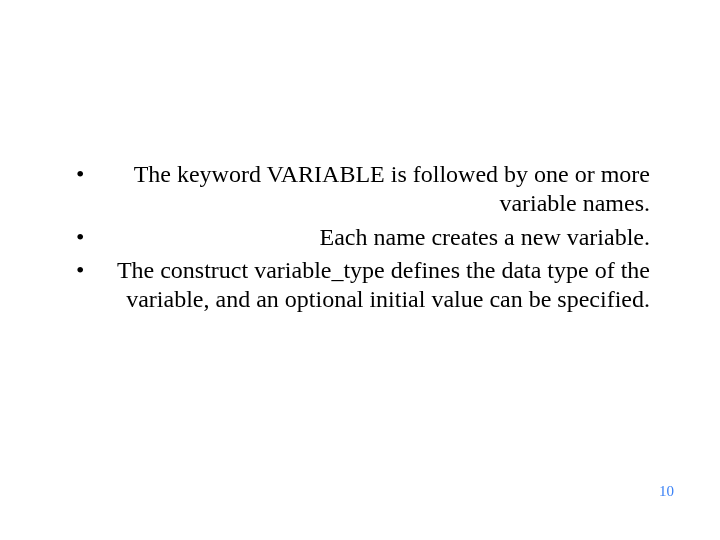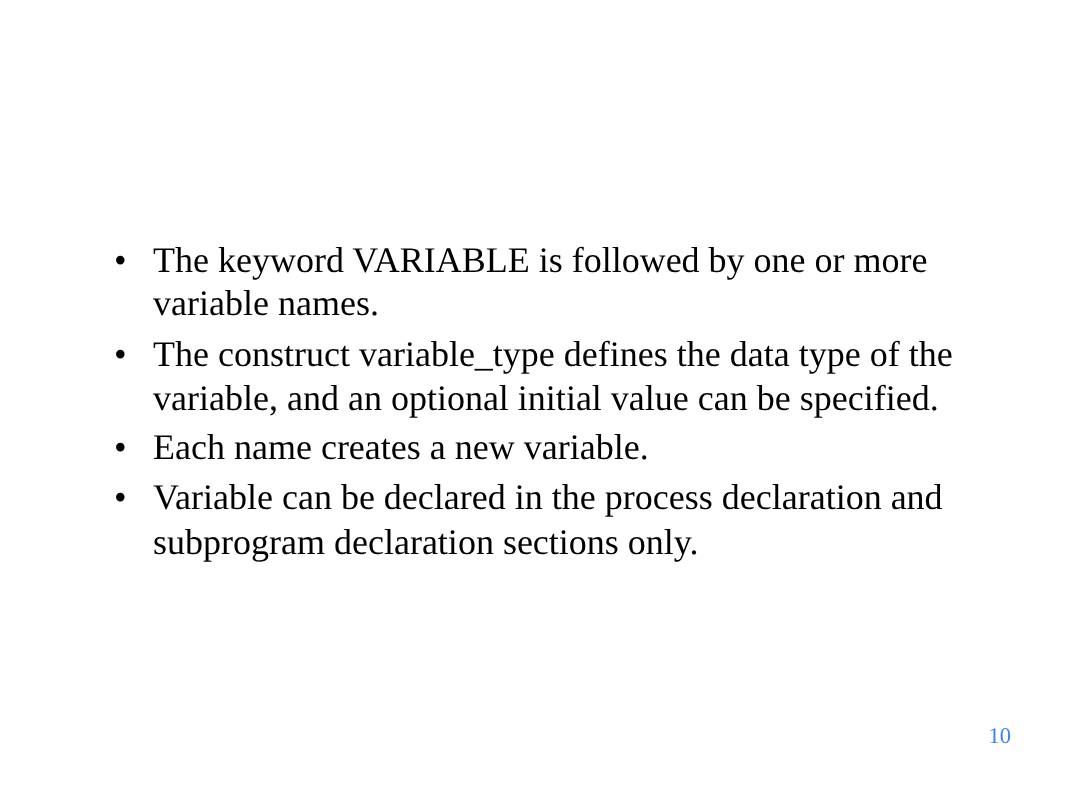--- a/index.html
+++ b/index.html
@@ -1,15 +1,15 @@
 <!DOCTYPE html>
 <html><head>
 <meta charset="utf-8">
 <style>
-  * { margin: 0; padding: 0; box-sizing: border-box; }
+  * { margin: 0; padding: 0; box-sizing: border-box; text-align: right; }
   html, body { width: 720px; height: 540px; background: #ffffff; font-family: "Times New Roman", Times, serif; }
   .slide {
     width: 720px;
     height: 540px;
     position: relative;
     padding: 160px 70px 0 70px;
   }
   ul.bullets {
     list-style: none;
     font-size: 24px;
@@ -36,18 +36,17 @@
     font-size: 15px;
     color: #3b82f6;
   }
 </style>
 </head>
 <body>
 
 <div class="slide">
   <ul class="bullets">
     <li><span>The keyword VARIABLE is followed  by one or more variable  names.</span></li>
+    <li><span>Each name creates a new variable.</span></li>
     <li><span>The construct variable_type defines the data type of the variable, and an optional initial  value can be specified.</span></li>
-    <li><span>Each name creates a new variable.</span></li>
-    <li><span>Variable can be declared in the process declaration and subprogram declaration sections only.</span></li>
   </ul>
   <div class="page-number">10</div>
 </div>
 
 </body></html>

